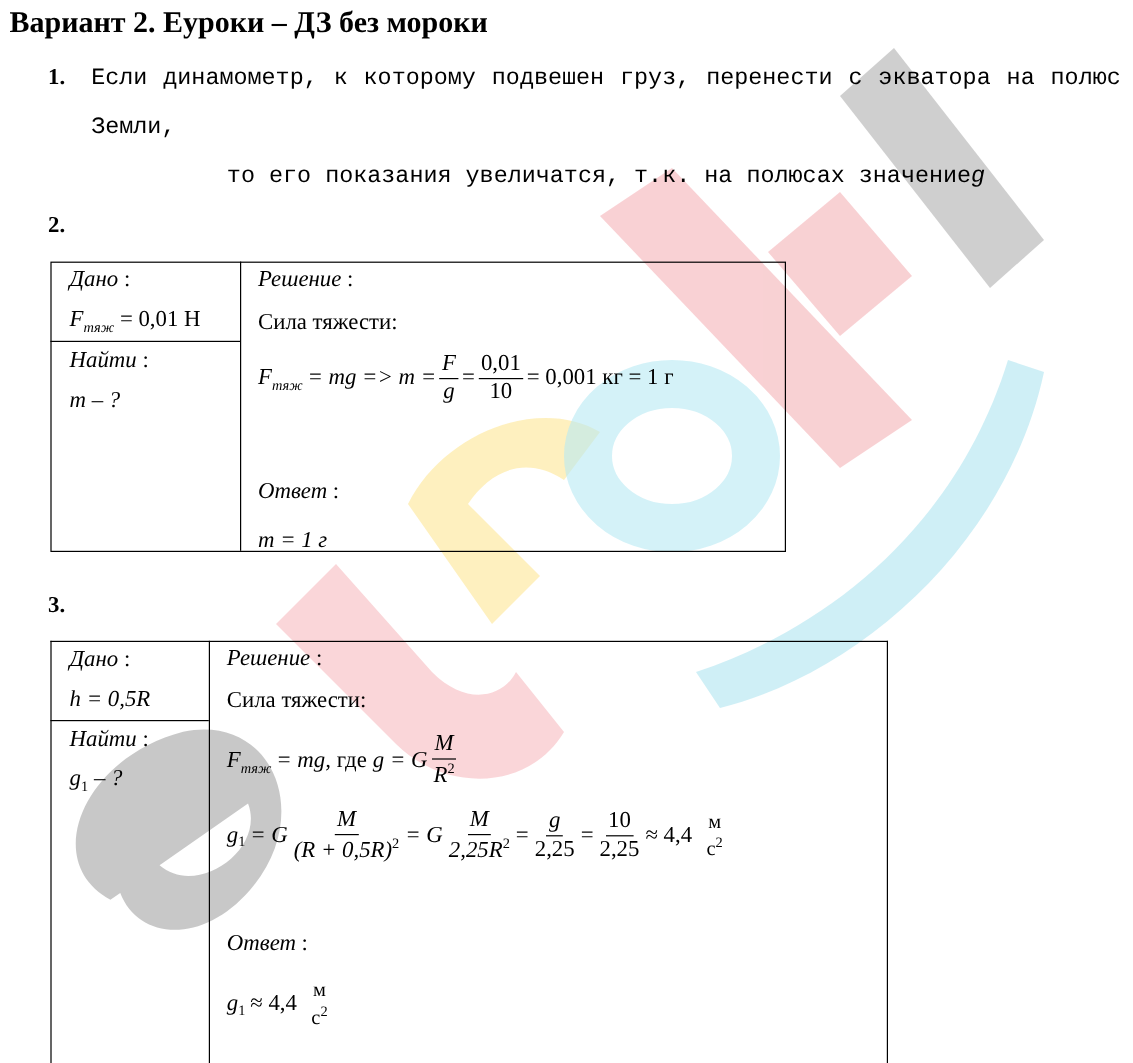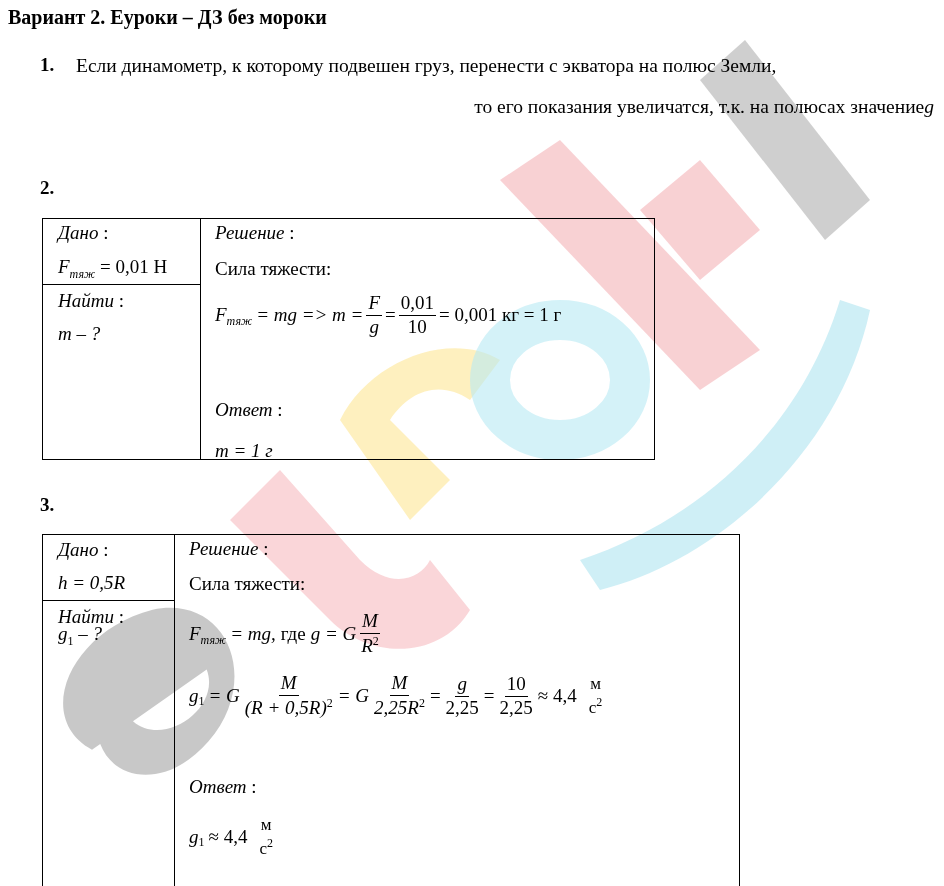--- a/index.html
+++ b/index.html
@@ -4,23 +4,23 @@
 <style>
   html, body { margin:0; padding:0; }
   body {
     width:944px; height:886px; position:relative; overflow:hidden;
     background:#ffffff; color:#000;
     font-family:"Liberation Serif", "DejaVu Serif", serif;
   }
   .wm { position:absolute; pointer-events:none; z-index:0; }
   .content { position:absolute; left:0; top:0; width:944px; height:886px; z-index:1; }
   .abs { position:absolute; }
-  .title { left:8px; top:6px; font-size:20px; font-weight:bold; }
+  .title { left:8px; top:6px; font-size:25px; font-weight:bold; }
   .num { font-weight:bold; font-size:19px; }
-  .para { font-size:19.5px; line-height:41px; text-align:justify; }
+  .para { font-size:19.5px; line-height:41px; text-align:justify;font-family:Liberation Mono, monospace; }
   .it { font-style:italic; }
   .box { position:absolute; border:1.3px solid #000; }
   .hline { position:absolute; height:0; border-top:1.3px solid #000; }
   .vline { position:absolute; width:0; border-left:1.3px solid #000; }
   .t19 { font-size:19px; white-space:nowrap; }
   .frac { display:inline-flex; flex-direction:column; align-items:center; vertical-align:middle; margin:0 3px; }
   .frac .n { padding:0 2px 1px; border-bottom:1.3px solid #000; line-height:1.1; }
   .frac .d { padding:1px 2px 0; line-height:1.1; }
   sub { font-size:12px; font-style:italic; }
   sup { font-size:12px; }
@@ -53,21 +53,21 @@
   </svg>
 </div>
 
 <div class="content">
 
   <div class="abs title">Вариант 2. Еуроки – ДЗ без мороки</div>
 
   <div class="abs num" style="left:40px; top:54px;">1.</div>
   <div class="abs para" style="left:76px; top:45px; width:858px;">
     <div>Если динамометр, к которому подвешен груз, перенести с экватора на полюс Земли,</div>
-    <div style="display:flex; justify-content:flex-end;">
+    <div style="display:flex; justify-content:center;">
       <span>то его показания увеличатся, т.к. на полюсах значение</span>
       <span class="it">g</span>
     </div>
   </div>
 
   <div class="abs num" style="left:40px; top:177px;">2.</div>
 
   <div class="box" style="left:42px; top:218px; width:611px; height:240px;"></div>
   <div class="vline" style="left:200px; top:218px; height:241px;"></div>
   <div class="hline" style="left:42px; top:284px; width:158px;"></div>
@@ -114,21 +114,21 @@
   <div class="vline" style="left:174px; top:534px; height:352px;"></div>
   <div class="hline" style="left:42px; top:600px; width:132px;"></div>
 
   <div class="abs t19" style="left:58px; top:539px;">
     <span class="it">Дано</span> <span>:</span>
   </div>
   <div class="abs t19 it" style="left:58px; top:572px;font-style:italic;">h = 0,5R</div>
   <div class="abs t19" style="left:58px; top:606px;">
     <span class="it">Найти</span> <span>:</span>
   </div>
-  <div class="abs t19" style="left:58px; top:623px;text-align:center;">
+  <div class="abs t19" style="left:58px; top:638px;text-align:center;">
     <span class="it">g</span><sub style="font-style:normal;">1</sub>
     <span class="it">– ?</span>
   </div>
 
   <div class="abs t19" style="left:189px; top:538px;">
     <span class="it">Решение</span> <span>:</span>
   </div>
   <div class="abs t19" style="left:189px; top:573px;">Сила тяжести:</div>
 
   <div class="abs t19" style="left:189px; top:607px; display:flex; align-items:center;">

